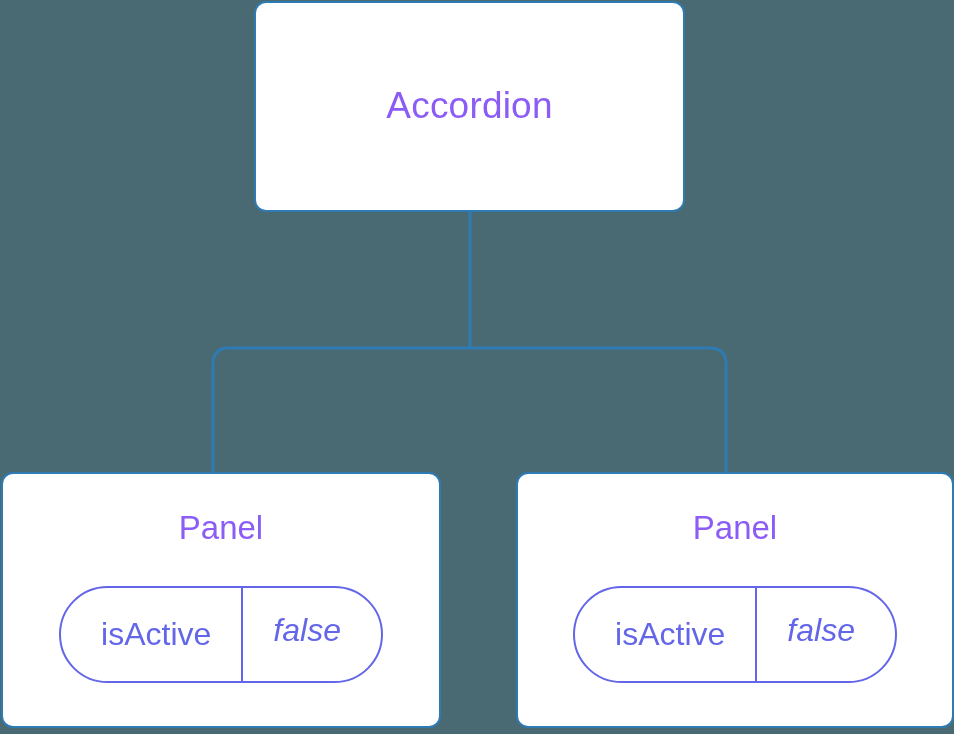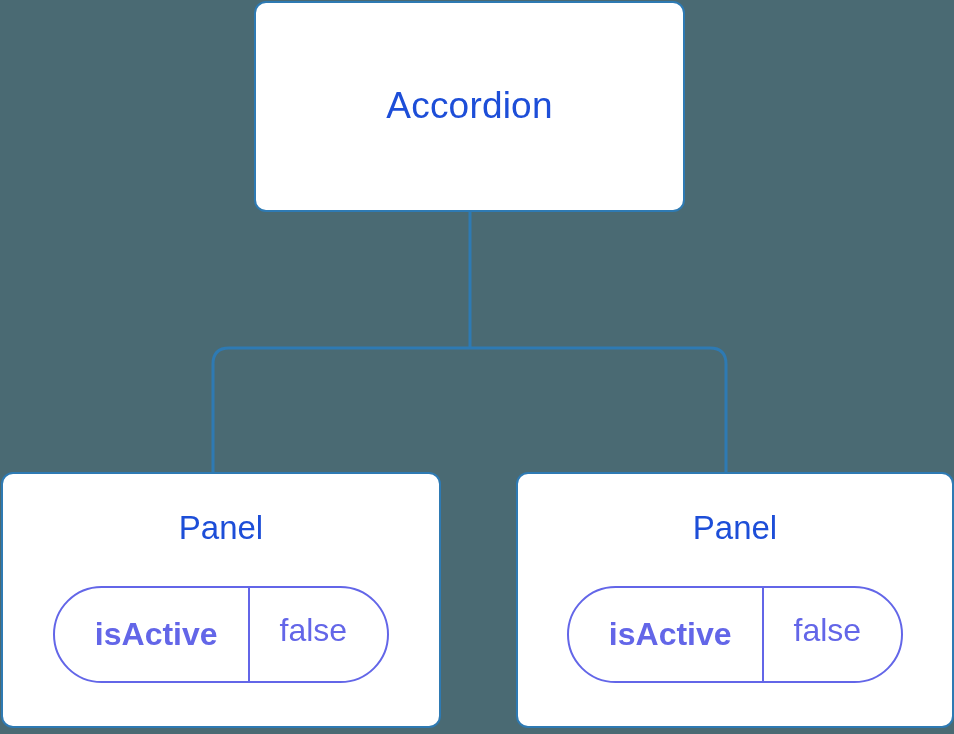--- a/index.html
+++ b/index.html
@@ -65,21 +65,21 @@
   #node-panel-0 {
     left: 1px;
     width: 440px;
   }
   #node-panel-1 {
     left: 516px;
     width: 438px;
   }
 
   .node-title {
-    color: #1d4ed8;
+    color: #8b5cf6;
     font-size: 33px;
     line-height: 1.1;
     white-space: nowrap;
     user-select: none;
   }
 
   
   .state-pill {
     margin-top: 28px;
     height: 97px;
@@ -95,25 +95,25 @@
     display: flex;
     align-items: center;
     justify-content: center;
     color: #6366e8;
     font-size: 32px;
     white-space: nowrap;
     box-sizing: border-box;
   }
   .pill-key {
     padding: 0 30px 0 40px;
-    font-weight: bold;
   }
   .pill-value {
     padding: 0 40px 8px 30px;
     border-left: 2px solid #6366e8;
+    font-style: italic;
   }
 </style>
 </head>
 <body>
 
 <div id="stage">
 
   <svg id="edges" viewBox="0 0 954 734" width="954" height="734" xmlns="http://www.w3.org/2000/svg">
 
     <path d="M 470 211 L 470 348" fill="none" stroke="#2e7ab3" stroke-width="3" stroke-linecap="butt"></path>

